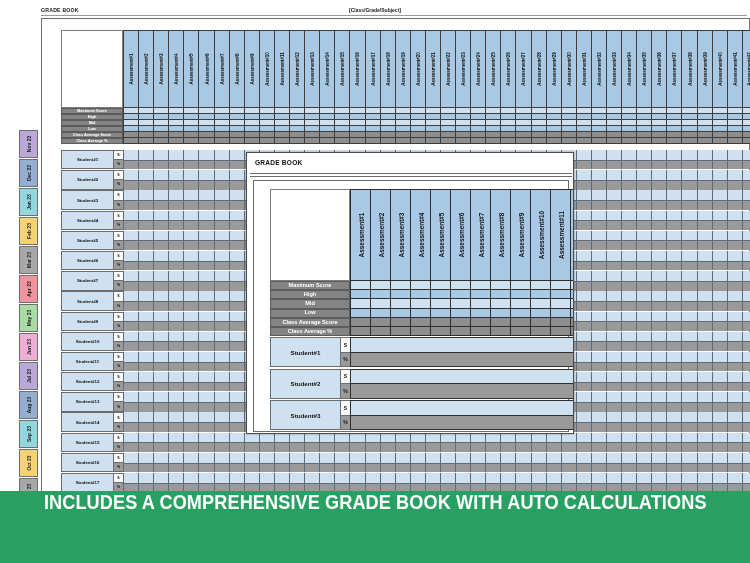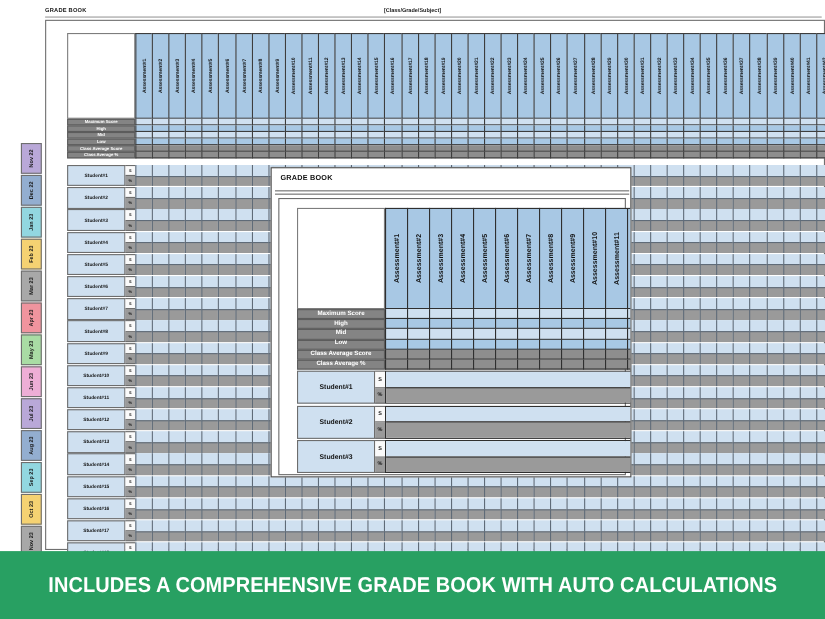--- a/index.html
+++ b/index.html
@@ -156,22 +156,22 @@
   .in-spc i { flex:1; font-style:normal; font-size:5px; font-weight:bold; color:#111;
               display:flex; align-items:center; justify-content:center; }
   .in-spc i:first-child { background:#fafafa; border-bottom:1px solid #6d6d6d; }
   .in-sgrid { display:flex; flex-direction:column; width:240px; border:1px solid #2f2f2f; }
   .in-sline { flex:1; }
   .in-sline.s-s { background:#cfe0f0; }
   .in-sline.s-p { background:#9a9a9a; border-top:1px solid #2f2f2f; }
 
   
   .banner {
-    position:absolute; left:0; bottom:0; width:750px; height:62px;
-    background:#28a062; display:flex; align-items:center; justify-content:center;
+    position:absolute; left:0; bottom:0; width:750px; height:72px;
+    background:#28a062; display:flex; justify-content:center;
   }
   .banner span {
     color:#fff; font-size:19.5px; font-weight:bold;
     letter-spacing:.1px; white-space:nowrap;
     font-family:"Liberation Sans", sans-serif;
     transform:scaleX(0.93); transform-origin:center;
   }
 </style>
 </head>
 <body>

